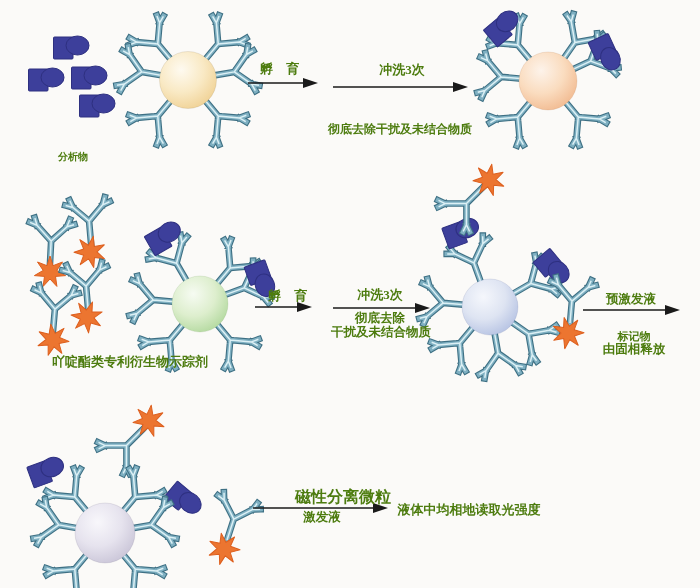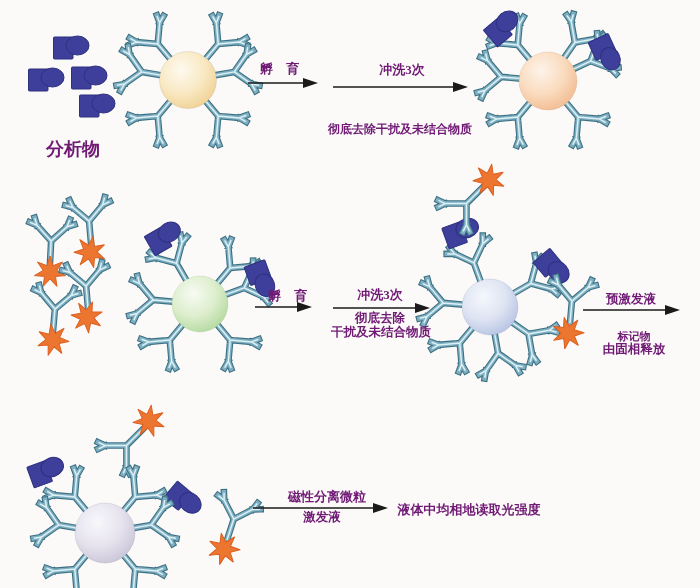--- a/index.html
+++ b/index.html
@@ -3,21 +3,21 @@
 <meta charset="utf-8">
 <style>
   html,body{margin:0;padding:0;background:#e9e9e9;}
   #stage{
     position:relative;width:700px;height:588px;background:#fbfaf8;
     font-family:"Liberation Serif","DejaVu Serif",serif;overflow:hidden;
   }
   #art{position:absolute;left:0;top:0;}
   .lbl{
     position:absolute;transform:translate(-50%,-50%);
-    font-weight:bold;color:#701a75;white-space:nowrap;line-height:1.1;
+    font-weight:bold;color:#4d7c0f;white-space:nowrap;line-height:1.1;
   }
   .sp{letter-spacing:5px;}
 </style>
 </head>
 <body>
 
 <div id="stage">
 
 <svg id="art" width="700" height="588" viewBox="0 0 700 588">
   <defs>
@@ -176,28 +176,29 @@
     <use href="#ab" transform="translate(88.9,552.2) rotate(-140)"></use>
     <circle cx="105" cy="533" r="30" fill="url(#gGr)" stroke="rgba(100,95,120,0.18)" stroke-width="0.8"></circle>
   </g>
 
   <g>
     <line x1="253" y1="508" x2="373" y2="508" stroke="#1a1a1a" stroke-width="1.7"></line>
     <polygon points="388,508 373,503 373,513" fill="#1a1a1a"></polygon>
   </g>
 </svg>
 
-<div class="lbl" style="left:73px;top:150px;font-size:18px;">分析物</div>
+<div class="lbl" style="left:73px;top:156px;font-size:10px;">分析物</div>
 <div class="lbl sp" style="left:282px;top:69px;font-size:13px;">孵 育</div>
 <div class="lbl" style="left:402px;top:70px;font-size:13px;">冲洗3次</div>
 <div class="lbl" style="left:400px;top:98px;font-size:12px;margin-top:32px;">彻底去除干扰及未结合物质</div>
+<div class="lbl" style="left:130px;top:362px;font-size:13px;">吖啶酯类专利衍生物示踪剂</div>
 <div class="lbl sp" style="left:290px;top:296px;font-size:13px;">孵 育</div>
 <div class="lbl" style="left:380px;top:295px;font-size:13px;">冲洗3次</div>
 <div class="lbl" style="left:380px;top:319px;font-size:12.5px;">彻底去除</div>
 <div class="lbl" style="left:381px;top:333px;font-size:12.5px;">干扰及未结合物质</div>
 <div class="lbl" style="left:631px;top:300px;font-size:12.5px;text-align:center;">预激发液</div>
 <div class="lbl" style="left:634px;top:322px;font-size:12.5px;margin-top:28px;">由固相释放</div>
 <div class="lbl" style="left:634px;top:336px;font-size:11px;">标记物</div>
-<div class="lbl" style="left:321px;top:497px;font-size:13px;padding-left:12px;">磁性分离微粒</div>
+<div class="lbl" style="left:337px;top:497px;font-size:16px;padding-left:12px;">磁性分离微粒</div>
 <div class="lbl" style="left:322px;top:518px;font-size:12.5px;">激发液</div>
 <div class="lbl" style="left:469px;top:510px;font-size:13px;">液体中均相地读取光强度</div>
 
 </div>
 
 </body></html>

